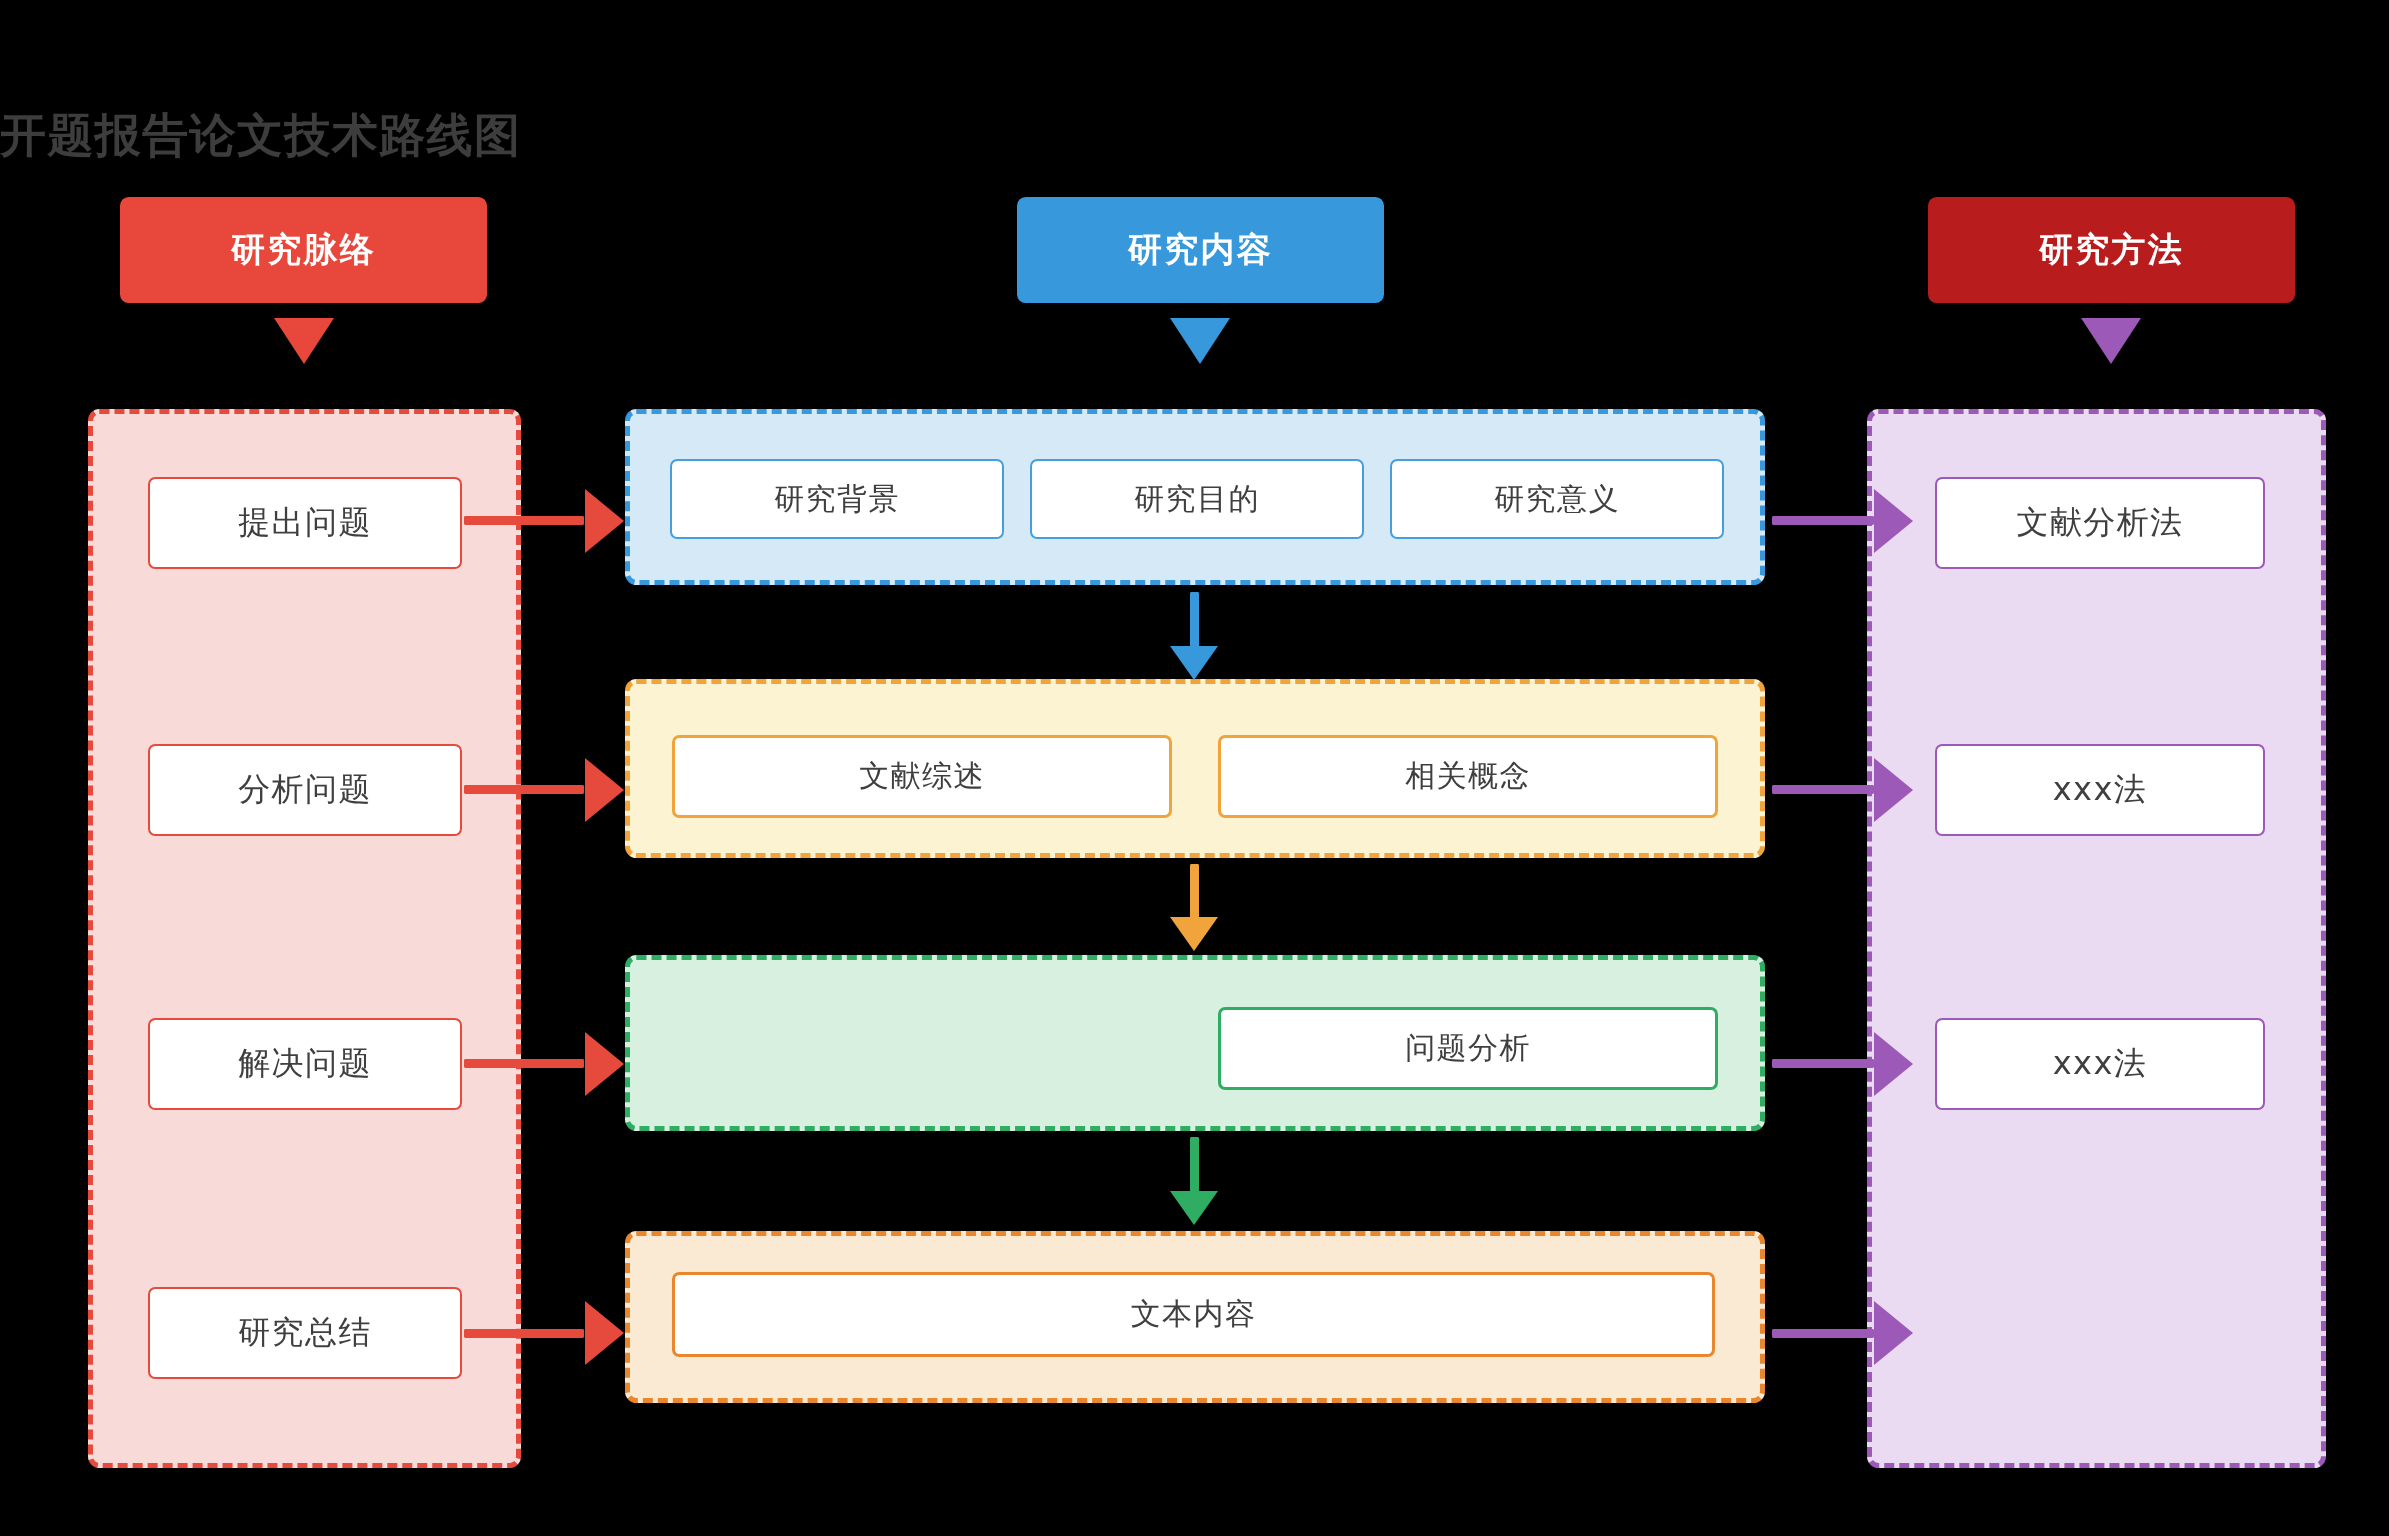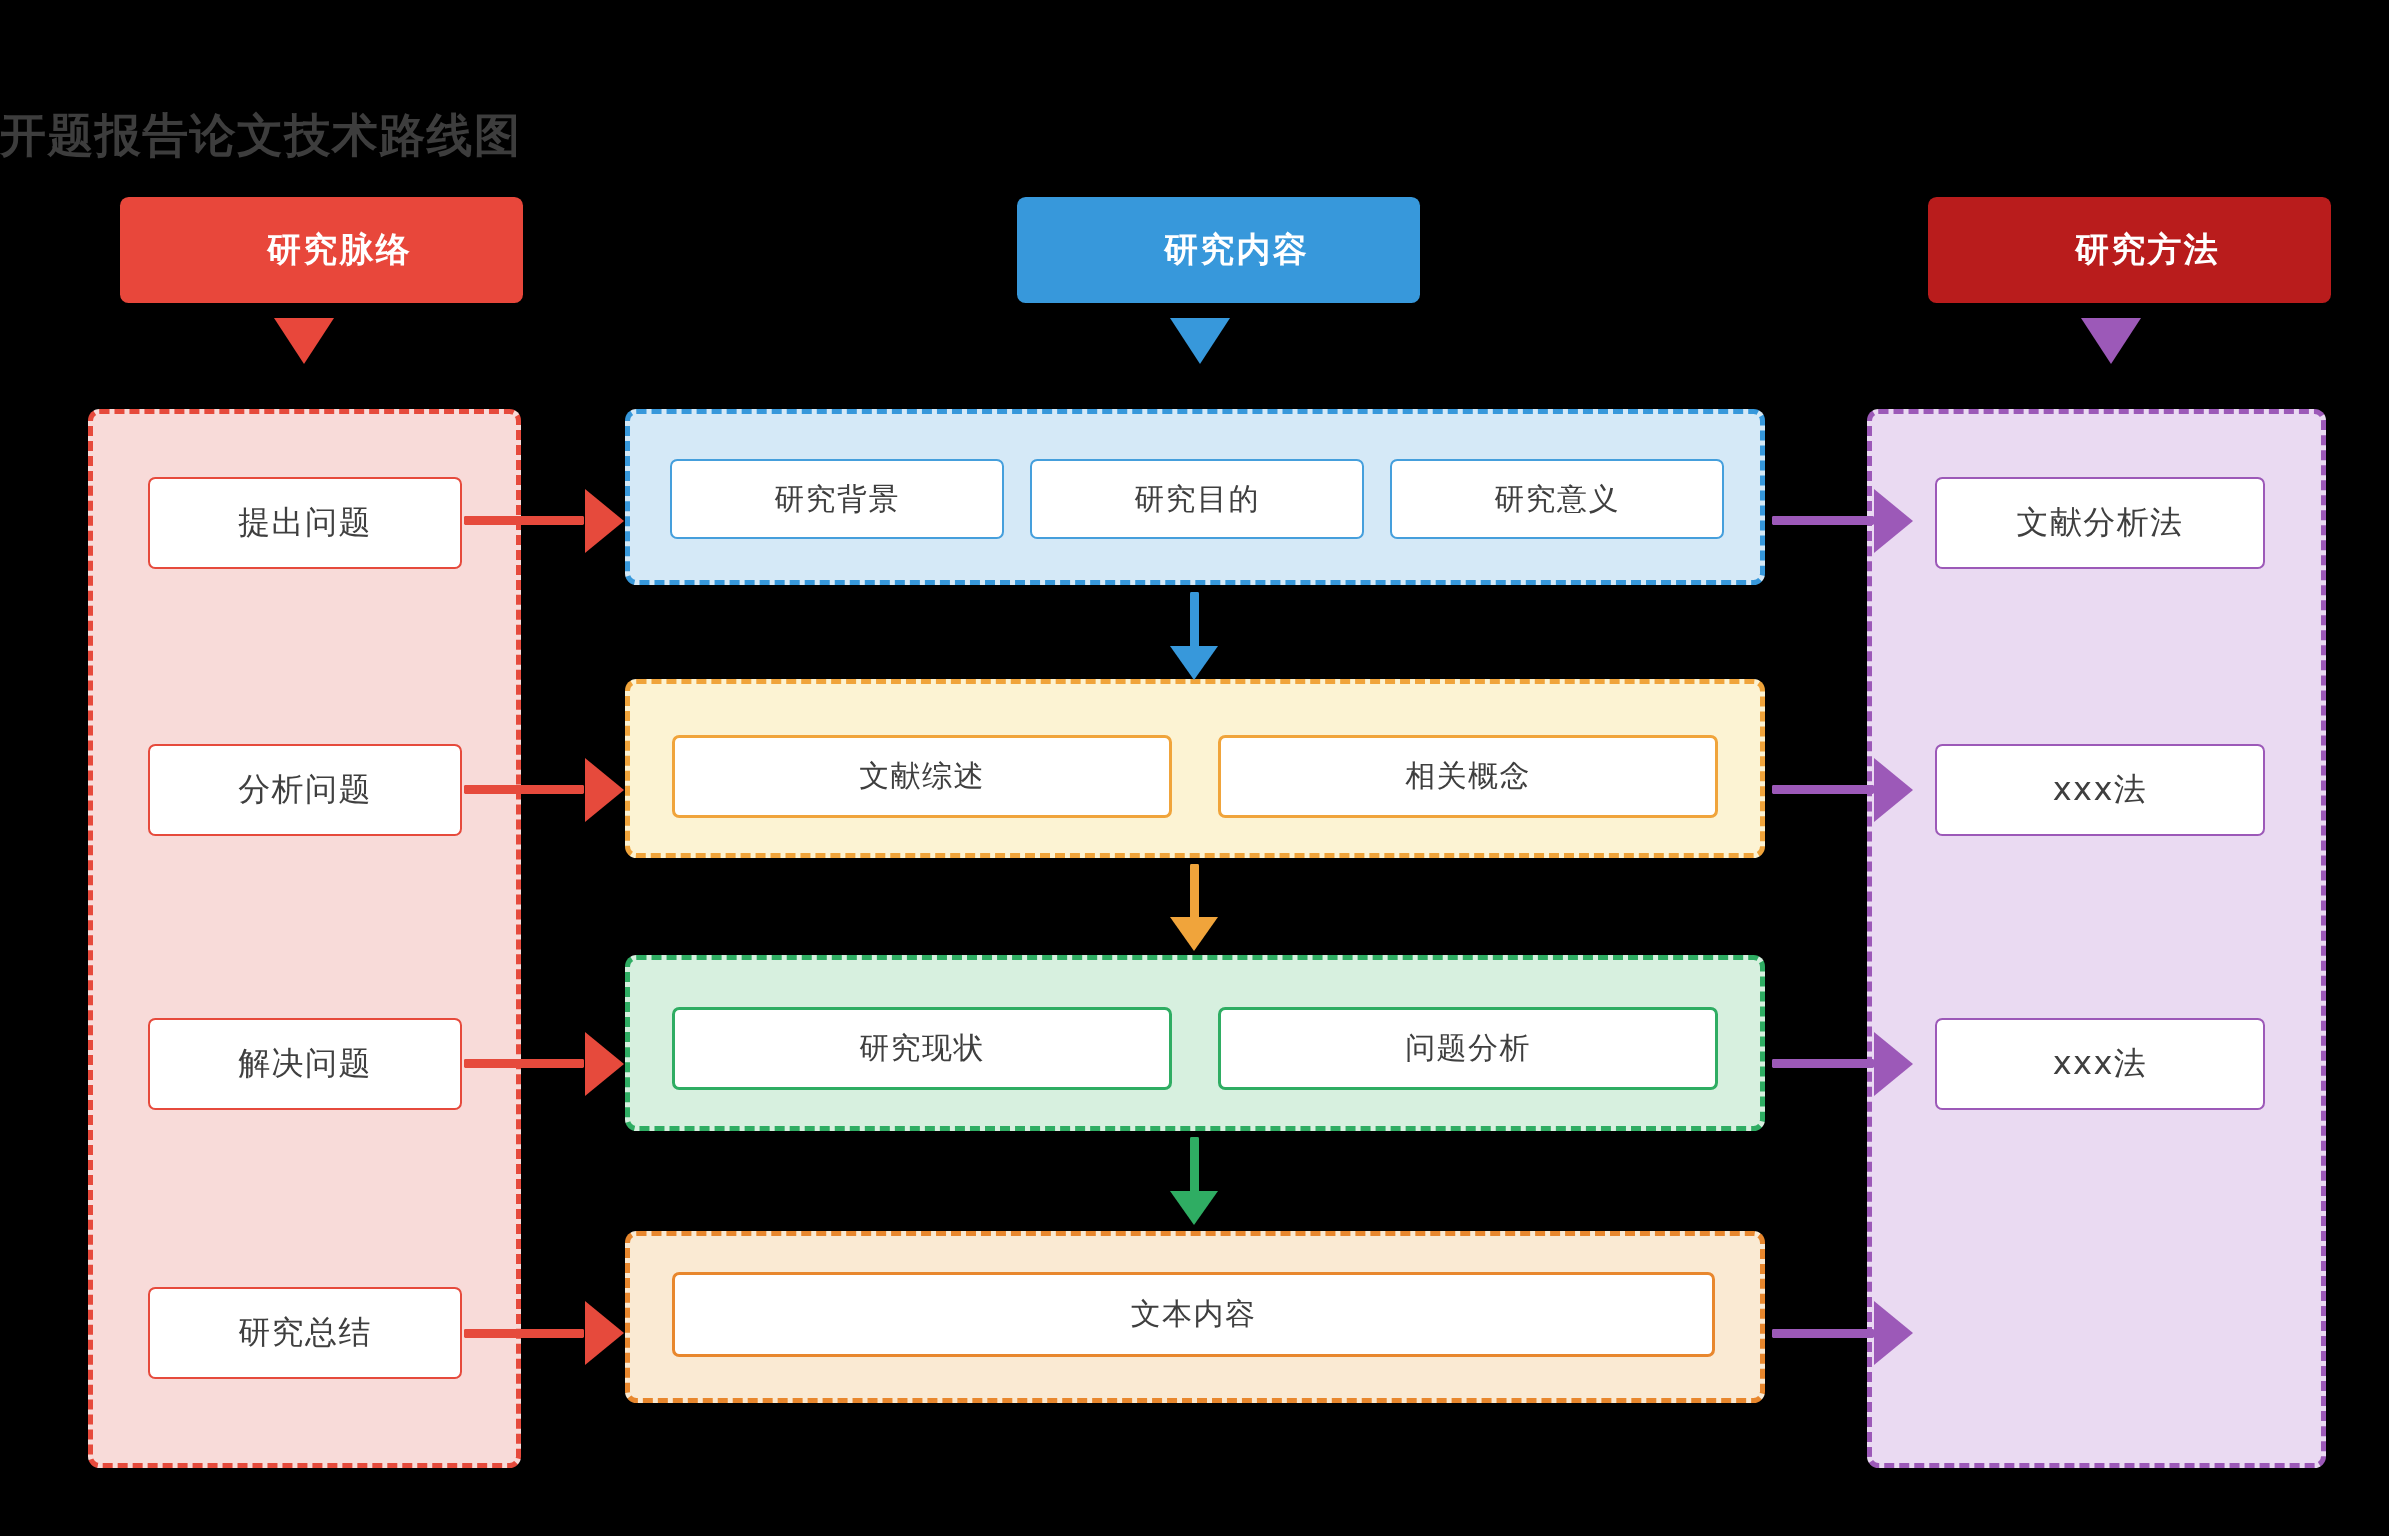--- a/index.html
+++ b/index.html
@@ -29,21 +29,20 @@
 
   
   .hdr {
     width: 367px; height: 106px; top: 197px;
     border-radius: 8.6px;
     display: flex; align-items: center; justify-content: center;
     color: #ffffff;
     font-size: 34px;
     font-weight: bold;
     letter-spacing: 2.2px;
-    padding-left: 36px;
   }
   .hdr-red    { left: 120px;  background: #e8473b; }
   .hdr-blue   { left: 1017px; background: #3798db; }
   .hdr-purple { left: 1928px; background: #b91c1c; }
 
   
   .hdr-tri {
     width: 0; height: 0; top: 318px;
     border-left: 30px solid transparent;
     border-right: 30px solid transparent;
@@ -164,21 +163,20 @@
   <div class="abs row row-blue"></div>
   <div class="abs node node-c node-blue nb-1">研究背景</div>
   <div class="abs node node-c node-blue nb-2">研究目的</div>
   <div class="abs node node-c node-blue nb-3">研究意义</div>
 
   <div class="abs row row-amber"></div>
   <div class="abs node node-c node-amber na-1">文献综述</div>
   <div class="abs node node-c node-amber na-2">相关概念</div>
 
   <div class="abs row row-green"></div>
-  <div class="abs node node-c node-green ng-1">研究现状</div>
   <div class="abs node node-c node-green ng-2">问题分析</div>
 
   <div class="abs row row-orange"></div>
   <div class="abs node node-c node-orange">文本内容</div>
 
   <div class="abs lane lane-right"></div>
   <div class="abs node node-right nr-1">文献分析法</div>
   <div class="abs node node-right nr-2">xxx法</div>
   <div class="abs node node-right nr-3">xxx法</div>
 

